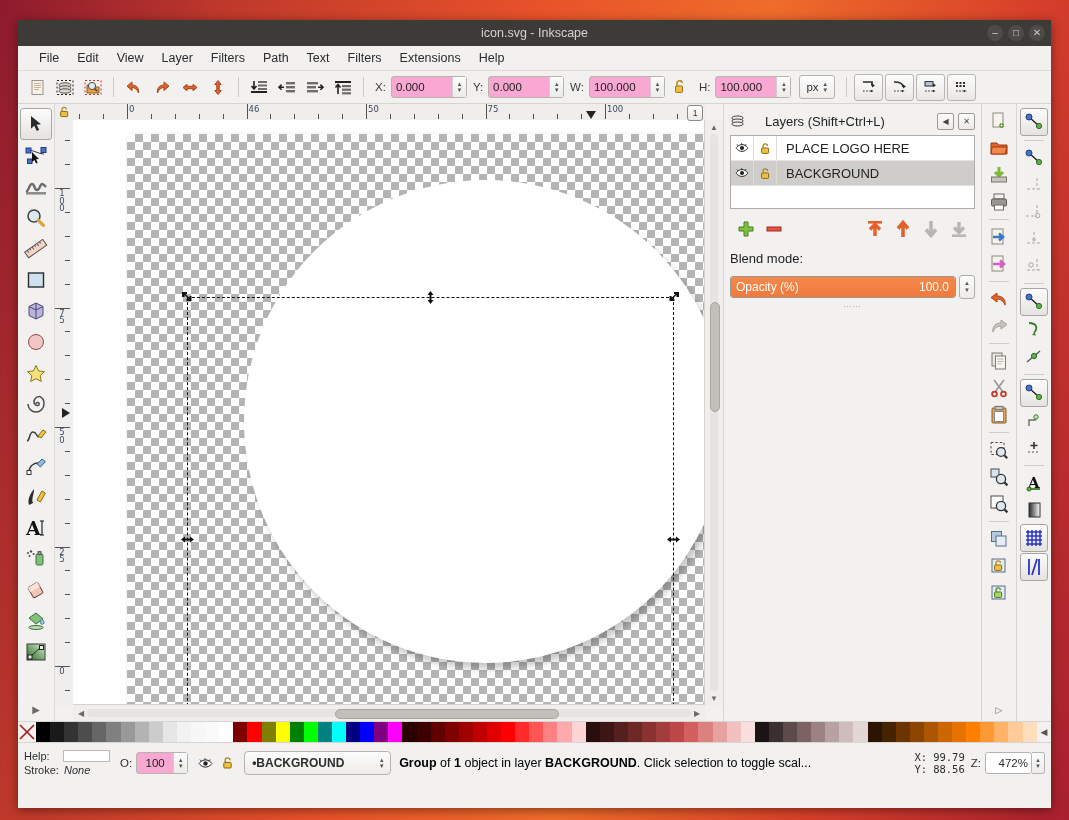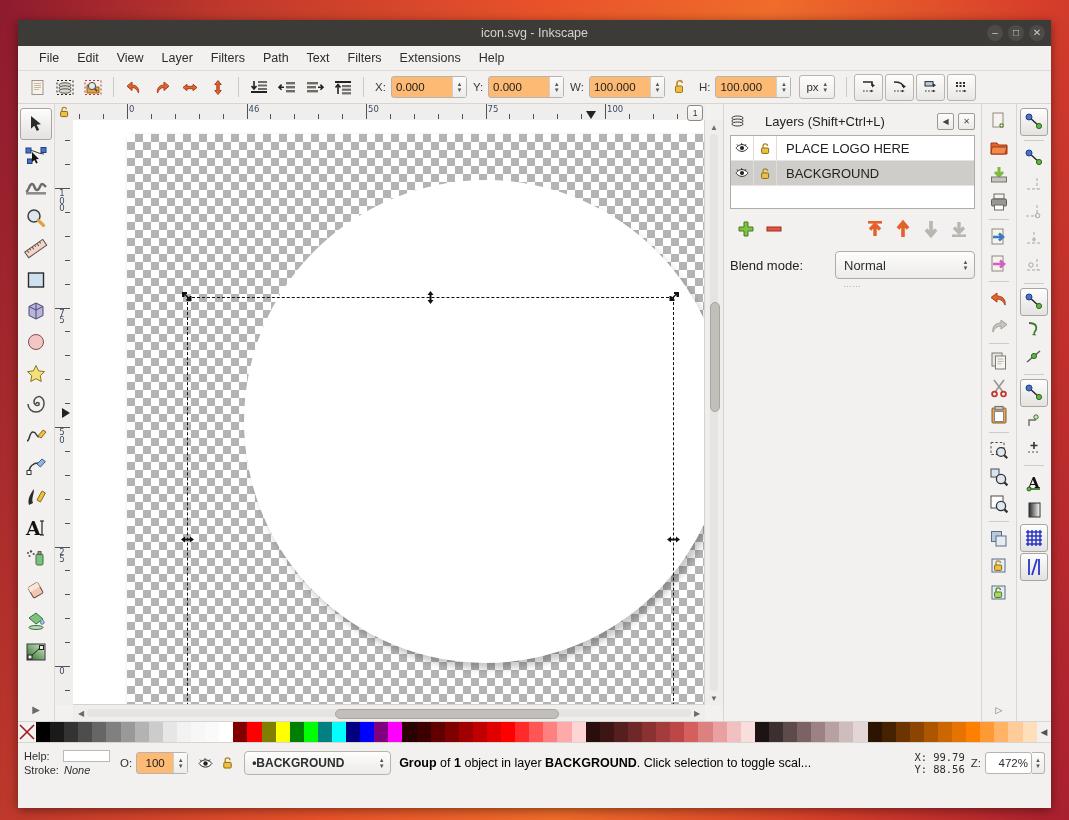--- a/index.html
+++ b/index.html
@@ -30,21 +30,21 @@
            border-bottom:1px solid #dedbd7;}
   .menubar span{padding:2px 9px;font-size:12.5px;color:#2c2c2c;cursor:default;}
 
   
   .cmdbar{height:32px;background:#f2f1f0;display:flex;align-items:center;padding:0 6px;
           border-bottom:1px solid #d8d5d1;gap:2px;}
   .tbtn{width:26px;height:26px;display:flex;align-items:center;justify-content:center;
         border-radius:3px;}
   .sep{width:1px;height:20px;background:#cdcac6;margin:0 5px;}
   .fldlab{font-size:11.5px;margin:0 3px 0 4px;color:#3a3a3a;}
-  .spin{display:flex;align-items:stretch;height:20px;border:1px solid #b7b4b0;background:#fdba74;border-radius:3px;}
+  .spin{display:flex;align-items:stretch;height:20px;border:1px solid #b7b4b0;background:#f9a8d4;border-radius:3px;}
   .spin input{border:0;outline:0;background:transparent;font-family:"Liberation Sans",sans-serif;
               font-size:11.5px;padding:0 4px;width:52px;color:#202020;}
   .spin .ar{width:13px;border-left:1px solid #d2cfcb;display:flex;flex-direction:column;
             align-items:center;justify-content:center;background:linear-gradient(#fbfbfb,#ececea);}
   .spin .ar b{font-size:6px;line-height:6px;color:#555;font-weight:400;}
   .combo{display:flex;align-items:center;height:22px;border:1px solid #b7b4b0;border-radius:3px;
          background:linear-gradient(#fdfdfd,#eeecea);padding:0 2px 0 6px;font-size:11.5px;}
   .combo .ar{width:13px;display:flex;flex-direction:column;align-items:center;justify-content:center;}
   .combo .ar b{font-size:6px;line-height:6px;color:#555;font-weight:400;}
   .btnbox{width:27px;height:25px;border:1px solid #b8b5b1;border-radius:3px;
@@ -726,29 +726,33 @@
             <span class="lbtn">
               <svg width="20" height="20" viewBox="0 0 20 20">
                   <rect x="3" y="15.4" width="14" height="2.6" fill="#b9b6b1"></rect>
                   <path d="M10 3v9M5 8.5L10 13.5l5-5" fill="none" stroke="#b9b6b1" stroke-width="3.4"></path>
                 </svg>
             </span>
           </div>
 
           <div class="blendrow">
             <span class="blendlab">Blend mode:</span>
-            <span class="blendcombo">
-              <span style="flex:1">Normal</span>
-              <span class="ar" style="display:flex;flex-direction:column;align-items:center;width:13px;">
-                  <b style="font-size:6px;line-height:6px;color:#555;font-weight:400;">▲</b>
-                  <b style="font-size:6px;line-height:6px;color:#555;font-weight:400;">▼</b>
-                </span>
+          </div>
+
+          <div class="opacrow">
+            <span class="opacbar">
+              <span class="opacfill" id="opacfill" style="width: 100%;"></span>
+              <span class="opacl">Opacity (%)</span>
+              <span class="opacr">100.0</span>
             </span>
-          </div>
-
+            <span class="opacspin">
+                <b>▲</b>
+                <b>▼</b>
+              </span>
+          </div>
 
           <div class="griphandle">⋯⋯</div>
         </div>
       </div>
 
       <div class="cmdcol">
         <span class="ccb">
           <svg width="20" height="20" viewBox="0 0 20 20">
               <rect x="4" y="2" width="10" height="14" fill="#f6f3ec" stroke="#8d897f"></rect>
               <path d="M11 13h3v3h-3z" fill="#7dc242" stroke="#4a7a1e"></path>

